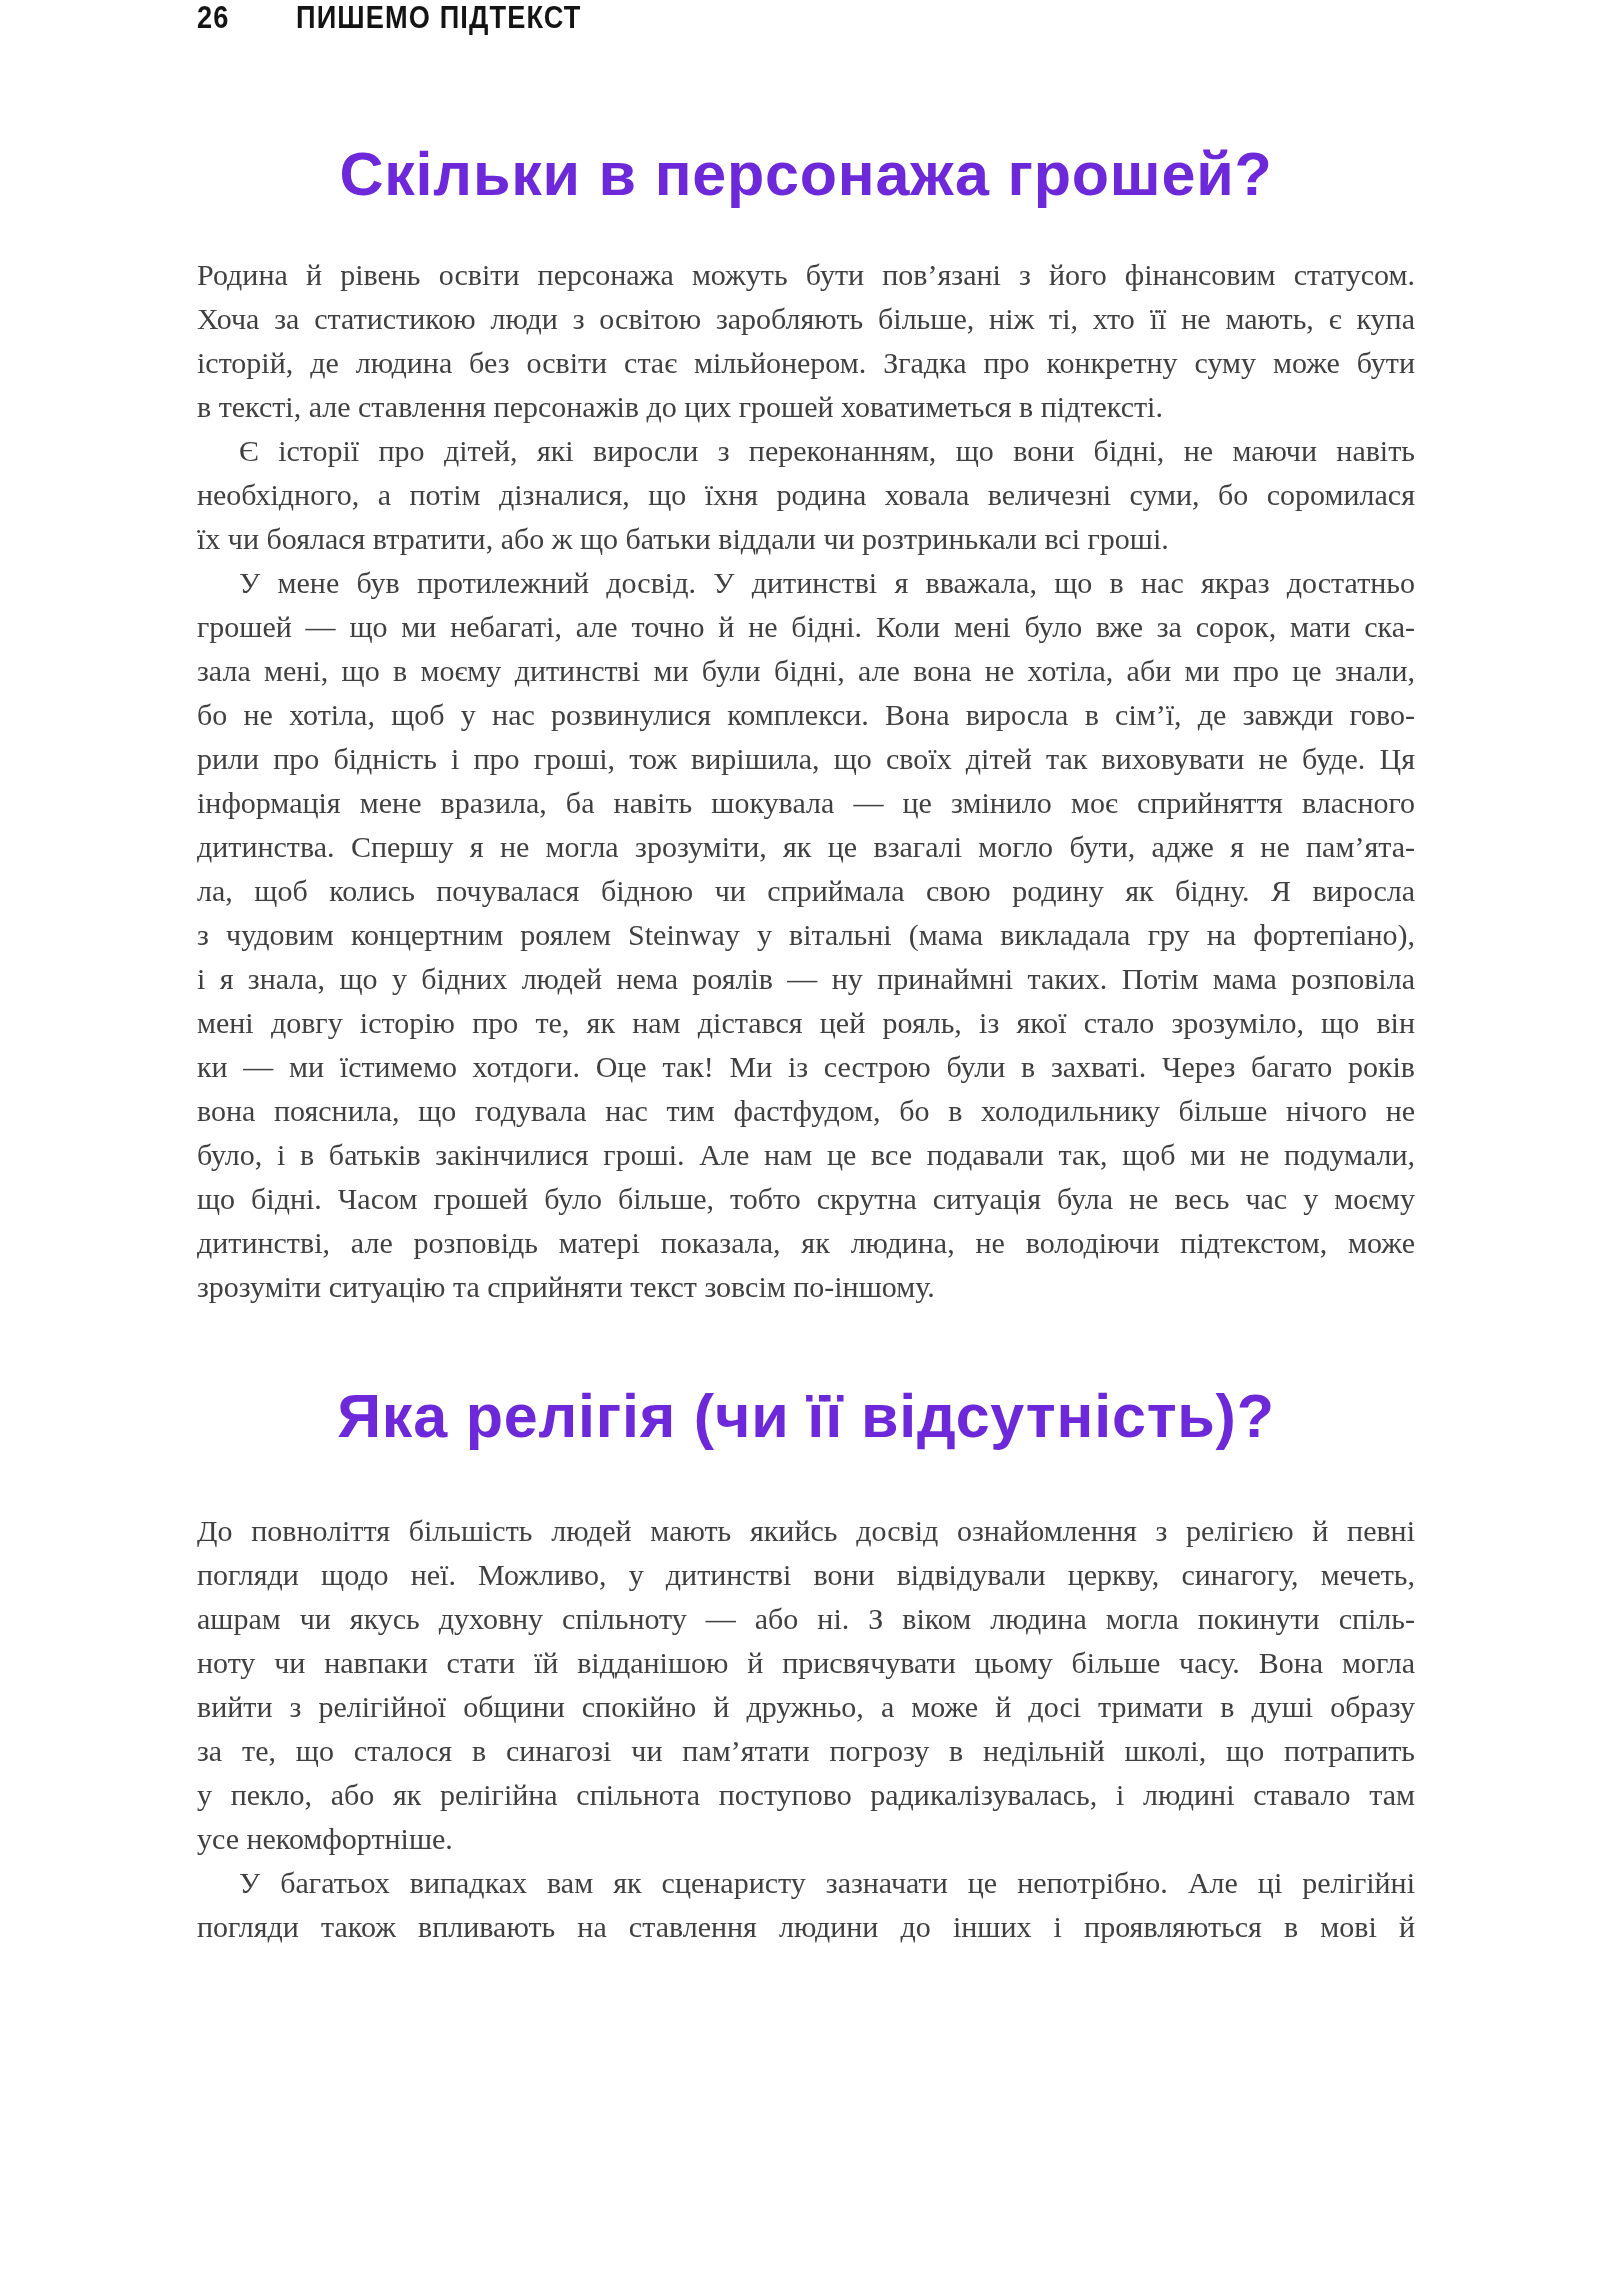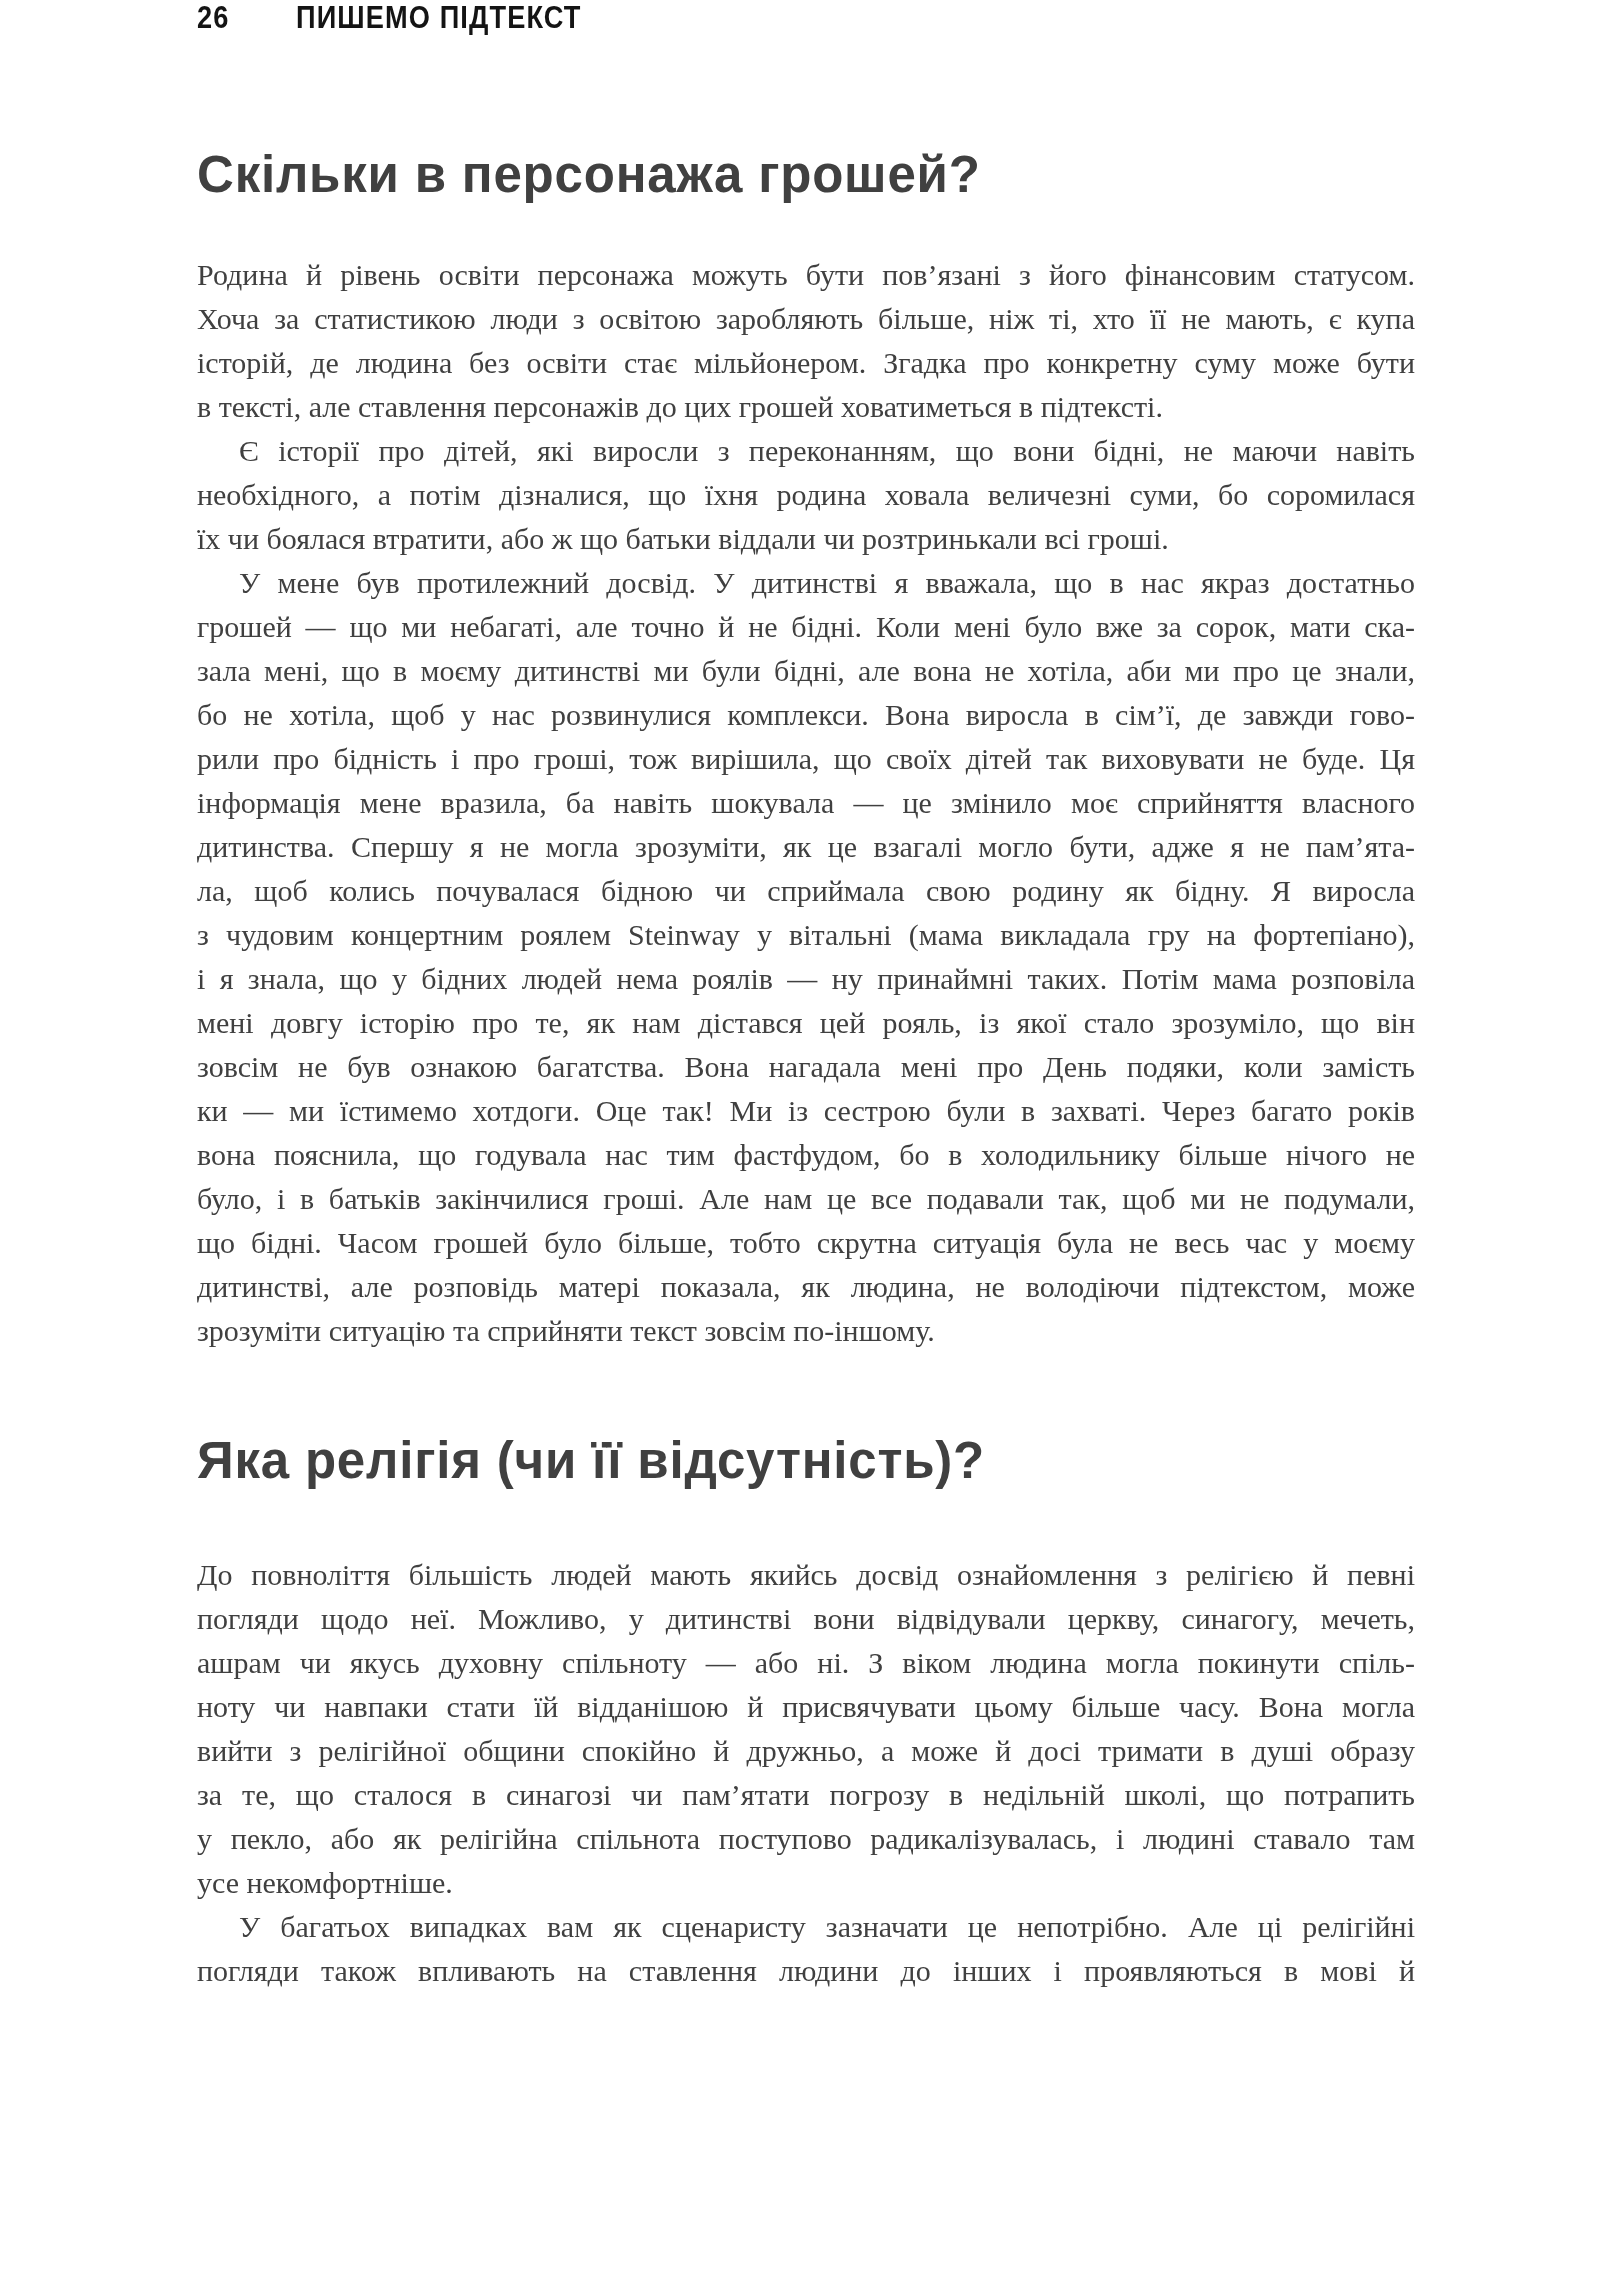--- a/index.html
+++ b/index.html
@@ -35,25 +35,26 @@
   .runhead .runtitle{
     position:absolute;left:99px;top:0;
     display:inline-block;
     transform:scaleX(.85);
     transform-origin:left center;
     white-space:nowrap;
   }
   .section-heading{
     font-family:"Liberation Sans", sans-serif;
     font-weight:700;
-    font-size:51px;
+    font-size:61px;
     line-height:59px;
     letter-spacing:0.8px;
-    color:#404040;
+    color:#6d28d9;
     white-space:nowrap;
+    text-align:center;
   }
   #sections .sec:nth-child(1) .section-heading{margin-top:110px;}
   #sections .sec:nth-child(1) .section-body{margin-top:49px;}
   #sections .sec:nth-child(2) .section-heading{margin-top:78px;}
   #sections .sec:nth-child(2) .section-body{margin-top:63px;}
   .bodyline{
     font-size:30px;
     line-height:44px;
     text-align:justify;
     text-align-last:justify;
@@ -91,21 +92,20 @@
               <div class="bodyline">грошей — що ми небагаті, але точно й не бідні. Коли мені було вже за сорок, мати ска-</div>
               <div class="bodyline">зала мені, що в моєму дитинстві ми були бідні, але вона не хотіла, аби ми про це знали,</div>
               <div class="bodyline">бо не хотіла, щоб у нас розвинулися комплекси. Вона виросла в сім’ї, де завжди гово-</div>
               <div class="bodyline">рили про бідність і про гроші, тож вирішила, що своїх дітей так виховувати не буде. Ця</div>
               <div class="bodyline">інформація мене вразила, ба навіть шокувала — це змінило моє сприйняття власного</div>
               <div class="bodyline">дитинства. Спершу я не могла зрозуміти, як це взагалі могло бути, адже я не пам’ята-</div>
               <div class="bodyline">ла, щоб колись почувалася бідною чи сприймала свою родину як бідну. Я виросла</div>
               <div class="bodyline">з чудовим концертним роялем Steinway у вітальні (мама викладала гру на фортепіано),</div>
               <div class="bodyline">і я знала, що у бідних людей нема роялів — ну принаймні таких. Потім мама розповіла</div>
               <div class="bodyline">мені довгу історію про те, як нам дістався цей рояль, із якої стало зрозуміло, що він</div>
-              <div class="bodyline">зовсім не був ознакою багатства. Вона нагадала мені про День подяки, коли замість</div>
               <div class="bodyline">ки — ми їстимемо хотдоги. Оце так! Ми із сестрою були в захваті. Через багато років</div>
               <div class="bodyline">вона пояснила, що годувала нас тим фастфудом, бо в холодильнику більше нічого не</div>
               <div class="bodyline">було, і в батьків закінчилися гроші. Але нам це все подавали так, щоб ми не подумали,</div>
               <div class="bodyline">що бідні. Часом грошей було більше, тобто скрутна ситуація була не весь час у моєму</div>
               <div class="bodyline">дитинстві, але розповідь матері показала, як людина, не володіючи підтекстом, може</div>
               <div class="bodyline last">зрозуміти ситуацію та сприйняти текст зовсім по-іншому.</div>
             </div>
           </div>
         </section>
         <section class="sec">

